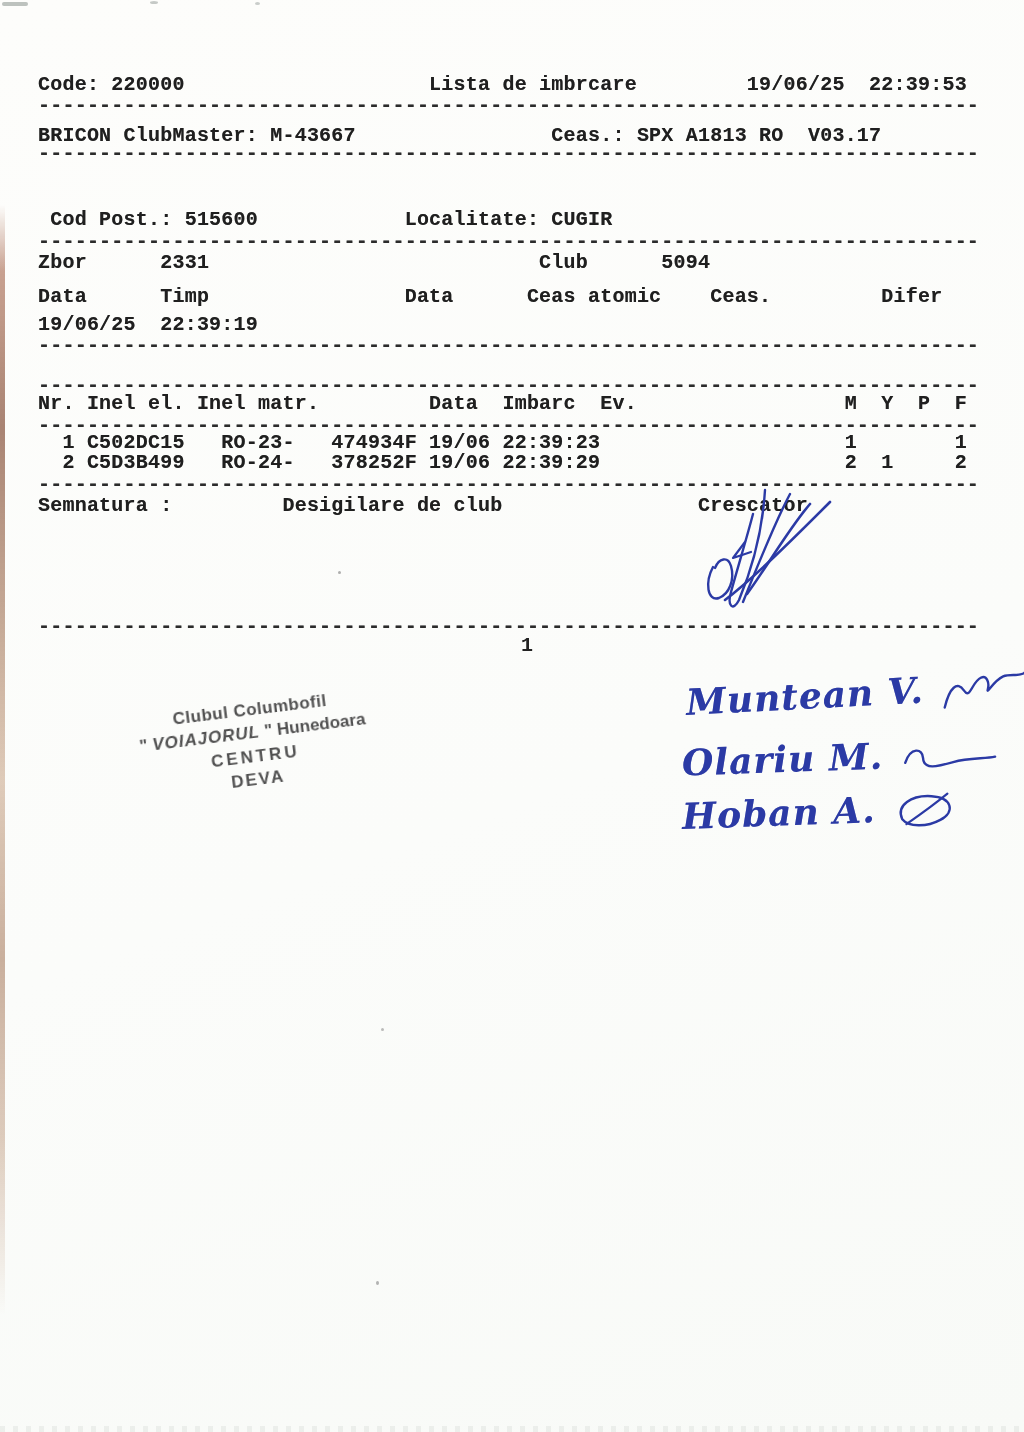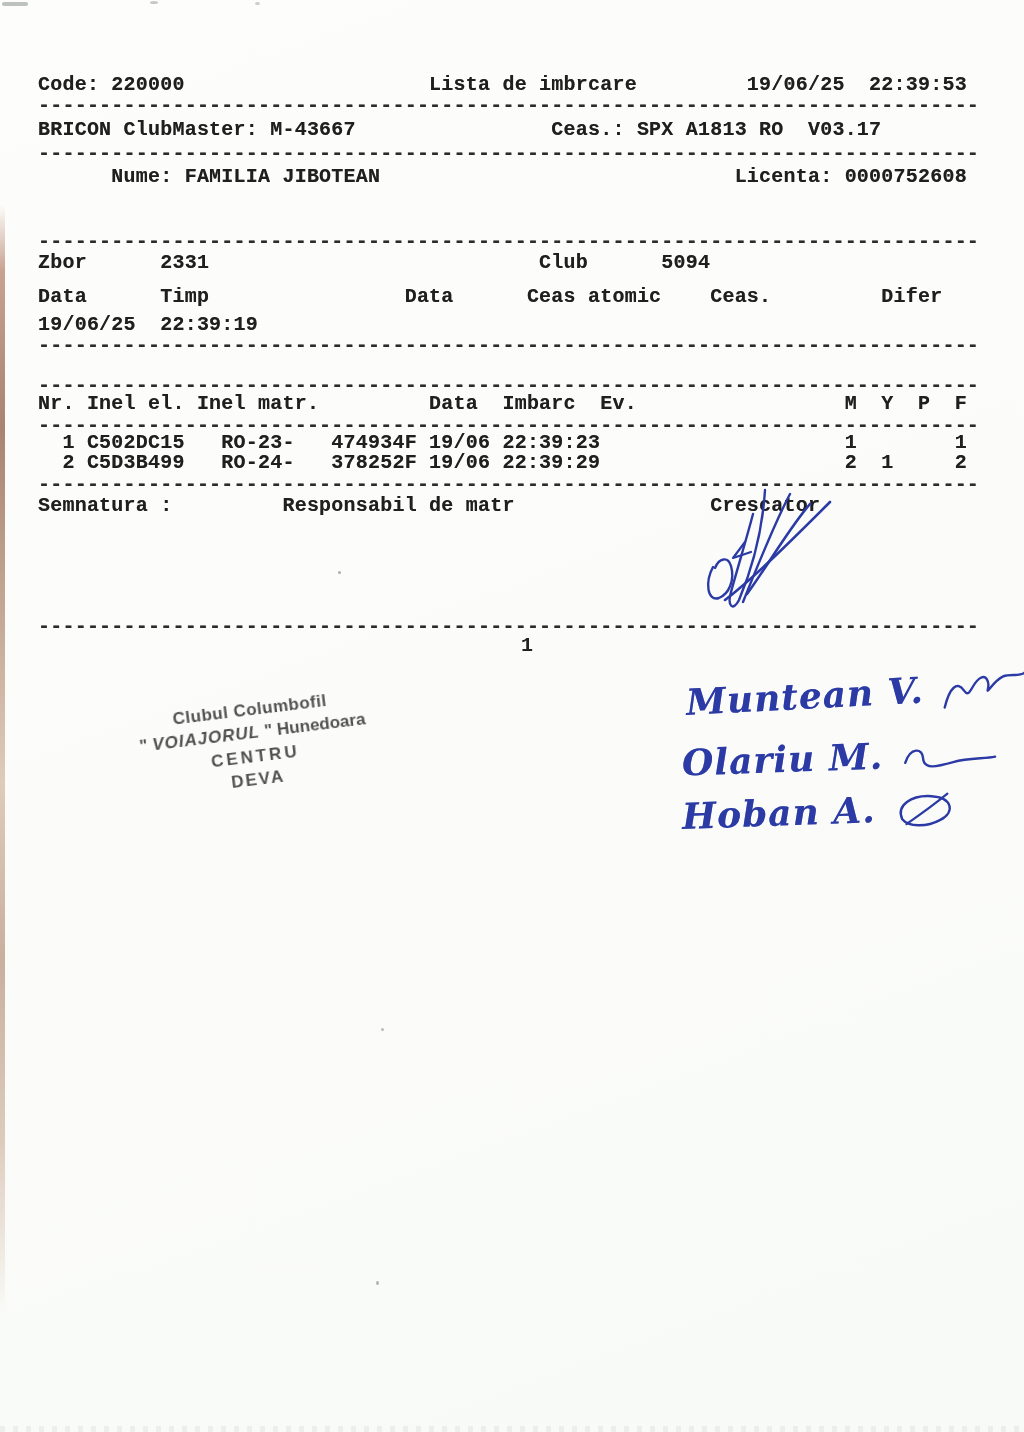--- a/index.html
+++ b/index.html
@@ -67,40 +67,40 @@
   <div class="bottom-band"></div>
   <div class="speck" style="left:2px;top:2px;width:26px;height:4px;background:rgba(70,82,76,.35);border-radius:2px;"></div>
   <div class="speck" style="left:150px;top:1px;width:8px;height:3px;background:rgba(70,82,76,.30);"></div>
   <div class="speck" style="left:255px;top:2px;width:5px;height:3px;background:rgba(70,82,76,.28);"></div>
   <div class="speck" style="left:338px;top:571px;width:3px;height:3px;background:rgba(80,80,80,.45);"></div>
   <div class="speck" style="left:381px;top:1028px;width:3px;height:3px;background:rgba(90,90,90,.40);"></div>
   <div class="speck" style="left:376px;top:1281px;width:3px;height:4px;background:rgba(90,90,90,.45);"></div>
 
   <div class="ln" style="top:74px">Code: 220000                    Lista de imbrcare         19/06/25  22:39:53</div>
   <div class="ln sep" style="top:95px">-----------------------------------------------------------------------------</div>
-  <div class="ln" style="top:119px">BRICON ClubMaster: M-43667                Ceas.: SPX A1813 RO  V03.17</div>
+  <div class="ln" style="top:125px">BRICON ClubMaster: M-43667                Ceas.: SPX A1813 RO  V03.17</div>
   <div class="ln sep" style="top:143px">-----------------------------------------------------------------------------</div>
 
-  <div class="ln" style="top:166px">      Nume: FAMILIA JIBOTEAN                             Licenta: 0000752608</div>
+  <div class="ln" style="top:209px"> Cod Post.: 515600            Localitate: CUGIR</div>
   <div class="ln sep" style="top:231px">-----------------------------------------------------------------------------</div>
 
   <div class="ln" style="top:252px">Zbor      2331                           Club      5094</div>
   <div class="ln" style="top:286px">Data      Timp                Data      Ceas atomic    Ceas.         Difer</div>
   <div class="ln" style="top:314px">19/06/25  22:39:19</div>
   <div class="ln sep" style="top:335px">-----------------------------------------------------------------------------</div>
 
   <div class="ln sep" style="top:375px">-----------------------------------------------------------------------------</div>
 
   <div class="ln" style="top:393px">Nr. Inel el. Inel matr.         Data  Imbarc  Ev.                 M  Y  P  F</div>
   <div class="ln sep" style="top:415px">-----------------------------------------------------------------------------</div>
   <div class="ln" style="top:432px">  1 C502DC15   RO-23-   474934F 19/06 22:39:23                    1        1</div>
   <div class="ln" style="top:452px">  2 C5D3B499   RO-24-   378252F 19/06 22:39:29                    2  1     2</div>
   <div class="ln sep" style="top:474px">-----------------------------------------------------------------------------</div>
 
-  <div class="ln" style="top:495px">Semnatura :         Responsabil de matr                Crescator</div>
+  <div class="ln" style="top:495px">Semnatura :         Desigilare de club                Crescator</div>
   <div class="ln sep" style="top:616px">-----------------------------------------------------------------------------</div>
   <div class="pageno" style="top:634px">1</div>
 
   <svg class="sigsvg" width="150" height="135" viewBox="0 0 150 135">
     <path d="M115,22 C95,45 75,80 52,112" stroke-width="2.6"></path>
     <path d="M95,12 C80,40 62,85 48,120" stroke-width="2.4"></path>
     <path d="M70,8 C68,40 60,80 44,118 C38,130 32,124 36,110 C42,88 52,55 58,32" stroke-width="2.4"></path>
     <path d="M18,85 C10,100 12,120 24,116 C34,112 40,98 36,84 C33,74 24,76 20,86" stroke-width="2.4"></path>
     <path d="M30,118 C60,95 100,55 135,20" stroke-width="2.6"></path>
     <path d="M50,60 L38,76 L56,70" stroke-width="2.2"></path>

